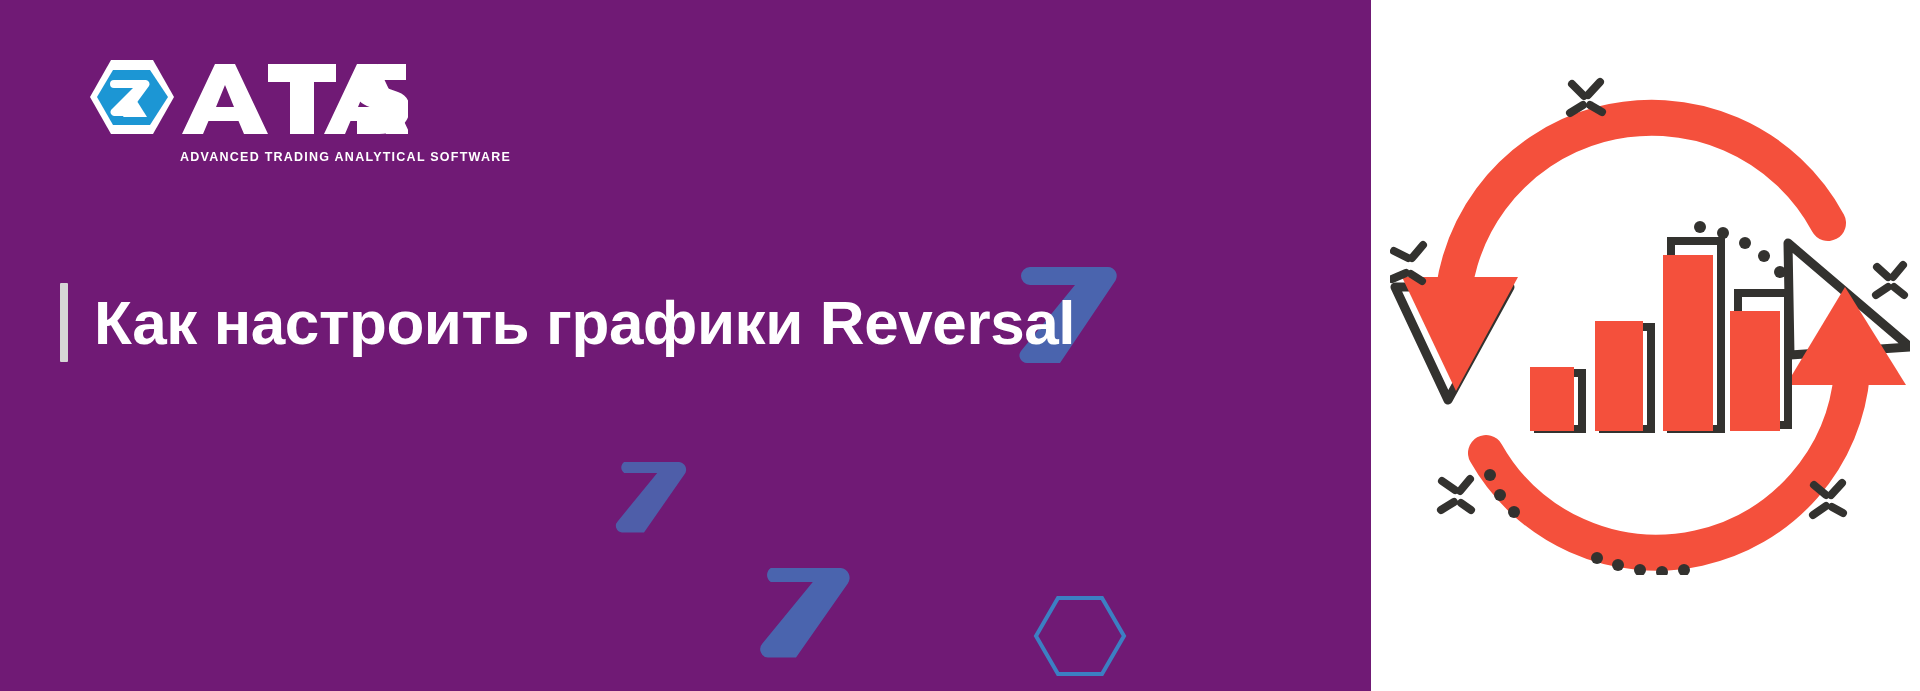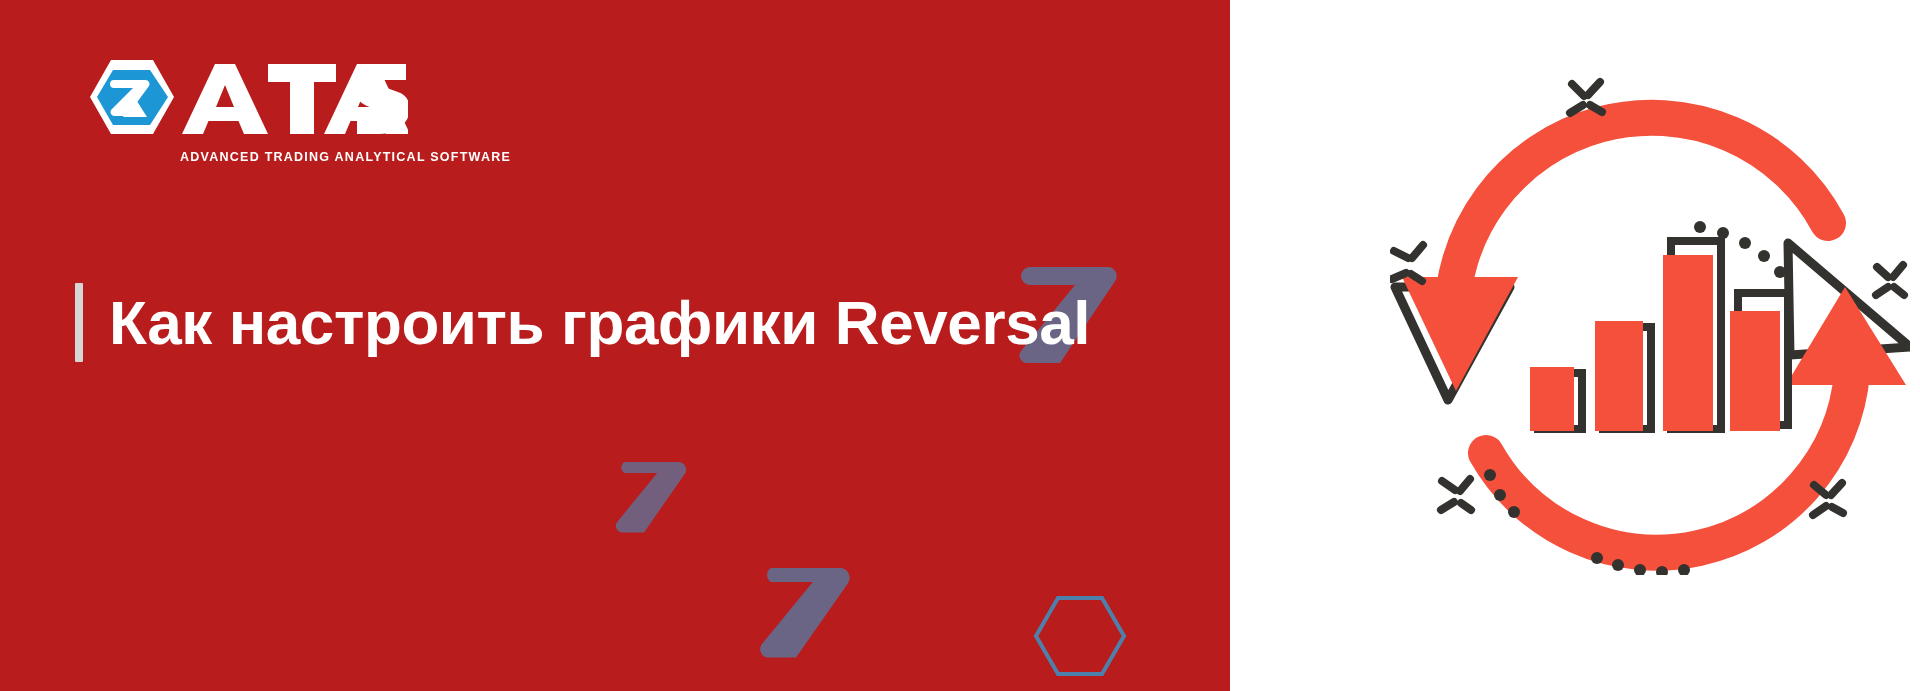--- a/index.html
+++ b/index.html
@@ -14,23 +14,23 @@
     overflow: hidden;
     background: #ffffff;
     font-family: "Liberation Sans", sans-serif;
   }
 
   
   .blue-panel {
     position: absolute;
     left: 0;
     top: 0;
-    width: 1230px;
+    width: 1371px;
     height: 691px;
-    background: #b91c1c;
+    background: #701a75;
     overflow: hidden;
   }
 
   
   .wm {
     position: absolute;
     opacity: 1;
     pointer-events: none;
   }
 
@@ -53,21 +53,21 @@
     color: #ffffff;
     font-size: 12.5px;
     font-weight: 700;
     letter-spacing: 1.25px;
     white-space: nowrap;
   }
 
   
   .headline-wrap {
     position: absolute;
-    left: 75px;
+    left: 60px;
     top: 283px;
     display: flex;
     align-items: stretch;
     justify-content: space-between;
   }
   .headline-bar {
     width: 8px;
     background: #d6d6d6;
     margin-right: 26px;
     flex: 0 0 8px;

